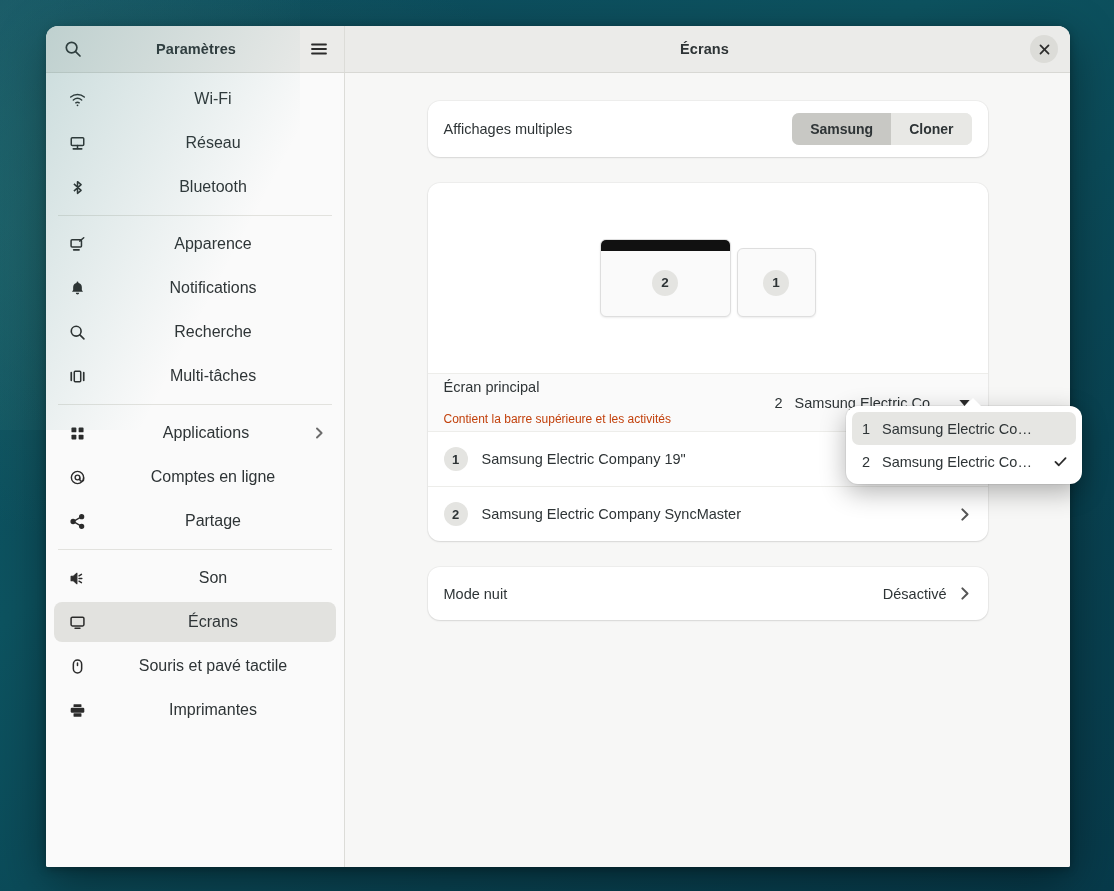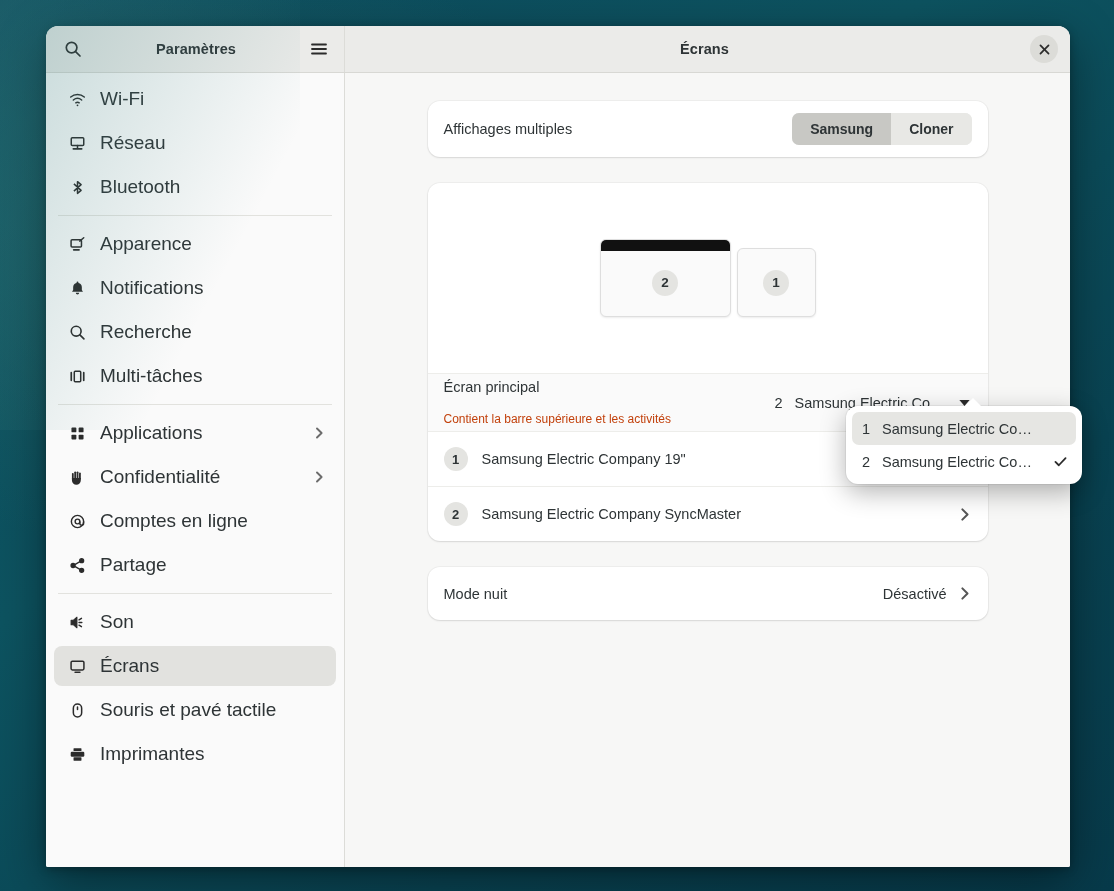--- a/index.html
+++ b/index.html
@@ -105,21 +105,22 @@
     height: 1px; background: #e2e2de;
     margin: 8px 12px 8px 12px;
   }
   .nav-item {
     display: flex; align-items: center;
     height: 40px;
     padding: 0 10px 0 12px;
     border-radius: 8px;
     margin-bottom: 4px;
     color: #2e3436;
-    font-size: 19px;
+    font-size: 16px;
+    text-align: center;
   }
   .nav-item.selected { background: #e2e2df; }
   .nav-ico {
     width: 22px; flex: 0 0 22px;
     display: flex; align-items: center; justify-content: center;
     color: #2b2b2b; margin-right: 12px;
   }
   .nav-label { flex: 1; white-space: nowrap; }
   .nav-chev { color: #6b6b6b; display:flex; align-items:center; }
 
@@ -370,37 +371,20 @@
           <div class="nav-item">
             <span class="nav-ico">
               <svg width="17" height="17" viewBox="0 0 18 18" fill="currentColor">
                 <rect x="2.6" y="2.6" width="5.2" height="5.2" rx="1"></rect>
                     <rect x="10.2" y="2.6" width="5.2" height="5.2" rx="1"></rect>
                     <rect x="2.6" y="10.2" width="5.2" height="5.2" rx="1"></rect>
                     <rect x="10.2" y="10.2" width="5.2" height="5.2" rx="1"></rect>
               </svg>
             </span>
             <span class="nav-label">Applications</span>
-            <span class="nav-chev">
-              <svg width="14" height="14" viewBox="0 0 14 14" fill="none" stroke="currentColor" stroke-width="1.9" stroke-linecap="round" stroke-linejoin="round">
-                    <polyline points="5,2.5 9.6,7 5,11.5"></polyline>
-                  </svg>
-            </span>
-          </div>
-          <div class="nav-item">
-            <span class="nav-ico">
-              <svg width="17" height="17" viewBox="0 0 18 18" fill="currentColor">
-                <rect x="3.1" y="4.2" width="1.9" height="7" rx=".9"></rect>
-                    <rect x="5.6" y="2.6" width="1.9" height="8.6" rx=".9"></rect>
-                    <rect x="8.1" y="2.6" width="1.9" height="8.6" rx=".9"></rect>
-                    <rect x="10.6" y="3.6" width="1.9" height="7.6" rx=".9"></rect>
-                    <path d="M3.1 9.4h9.4v2.6a4.7 4.7 0 0 1-9.4 0z"></path>
-              </svg>
-            </span>
-            <span class="nav-label">Confidentialité</span>
             <span class="nav-chev">
               <svg width="14" height="14" viewBox="0 0 14 14" fill="none" stroke="currentColor" stroke-width="1.9" stroke-linecap="round" stroke-linejoin="round">
                     <polyline points="5,2.5 9.6,7 5,11.5"></polyline>
                   </svg>
             </span>
           </div>
           <div class="nav-item">
             <span class="nav-ico">
               <svg width="17" height="17" viewBox="0 0 18 18" fill="none" stroke="currentColor" stroke-width="1.5">
                 <circle cx="9" cy="9" r="6.5"></circle>

